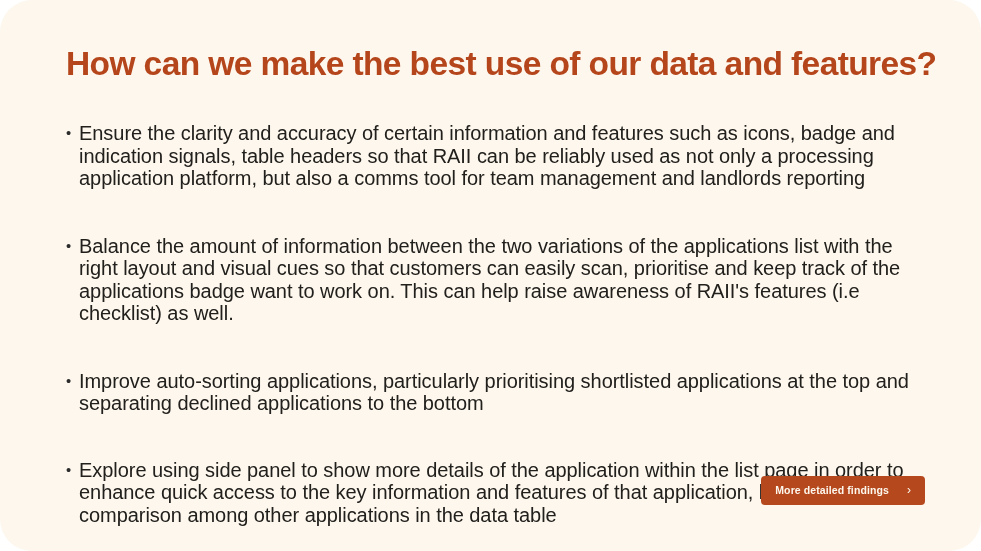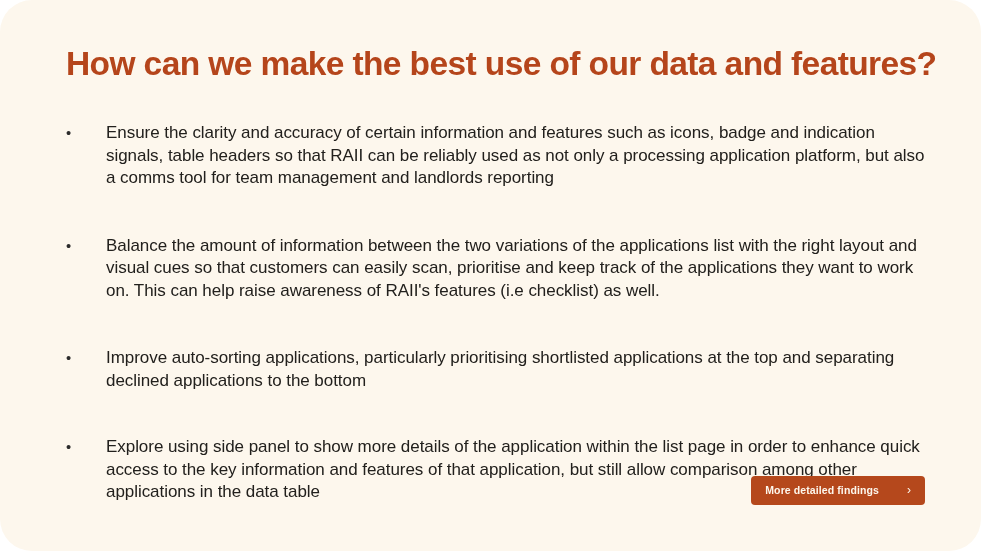--- a/index.html
+++ b/index.html
@@ -53,45 +53,44 @@
     flex: 0 0 auto;
     width: 13px;
     color: #2b2b2b;
     font-size: 14.8px;
     line-height: 22.5px;
     text-align: left;
   }
   .bullet-text {
     flex: 1 1 auto;
     color: #22201d;
-    font-size: 17px;
+    font-size: 20px;
     line-height: 22.5px;
     letter-spacing: -0.05px;
-    margin-left: 27px;
   }
   .section-label {
     margin: 0 0 10px 0;
     padding-left: 0;
     color: #8c8880;
     font-size: 10px;
     font-weight: 400;
     letter-spacing: 0.85px;
     text-transform: uppercase;
     line-height: 14px;
   }
   .future-group {
     margin-top: -1px;
   }
   .cta-button {
     position: absolute;
     right: 56px;
     bottom: 46px;
     display: inline-flex;
     align-items: center;
-    gap: 28px;
+    gap: 18px;
     padding: 8px 14px 9px 14px;
     background: #b5481c;
     color: #fdf7ed;
     border: none;
     border-radius: 4px;
     font-family: "Liberation Sans", sans-serif;
     font-size: 10.5px;
     font-weight: 700;
     letter-spacing: 0.1px;
     cursor: pointer;
@@ -114,21 +113,21 @@
 
   <div class="content">
 
     <div class="bullet">
       <span class="bullet-marker">•</span>
       <span class="bullet-text">Ensure the clarity and accuracy of certain information and features such as icons, badge and indication signals, table headers so that RAII can be reliably used as not only a processing application platform, but also a comms tool for team management and landlords reporting</span>
     </div>
 
     <div class="bullet">
       <span class="bullet-marker">•</span>
-      <span class="bullet-text">Balance the amount of information between the two variations of the applications list with the right layout and visual cues so that customers can easily scan, prioritise and keep track of the applications they want to work on. This can help raise awareness of RAII's features (i.e checklist) as well.</span>
+      <span class="bullet-text">Balance the amount of information between the two variations of the applications list with the right layout and visual cues so that customers can easily scan, prioritise and keep track of the applications badge want to work on. This can help raise awareness of RAII's features (i.e checklist) as well.</span>
     </div>
 
     <div class="bullet">
       <span class="bullet-marker">•</span>
       <span class="bullet-text">Improve auto-sorting applications, particularly prioritising shortlisted applications at the top and separating declined applications to the bottom</span>
     </div>
 
     <div class="future-group">
 
       <div class="bullet">

